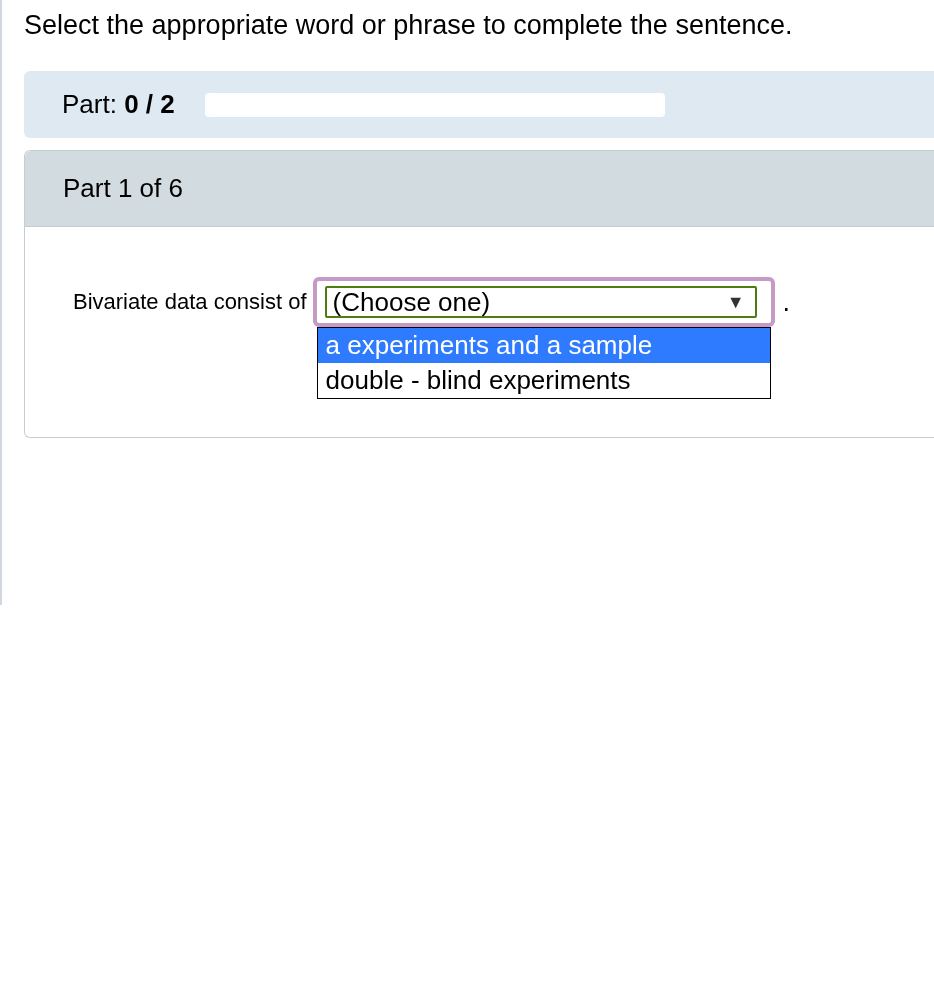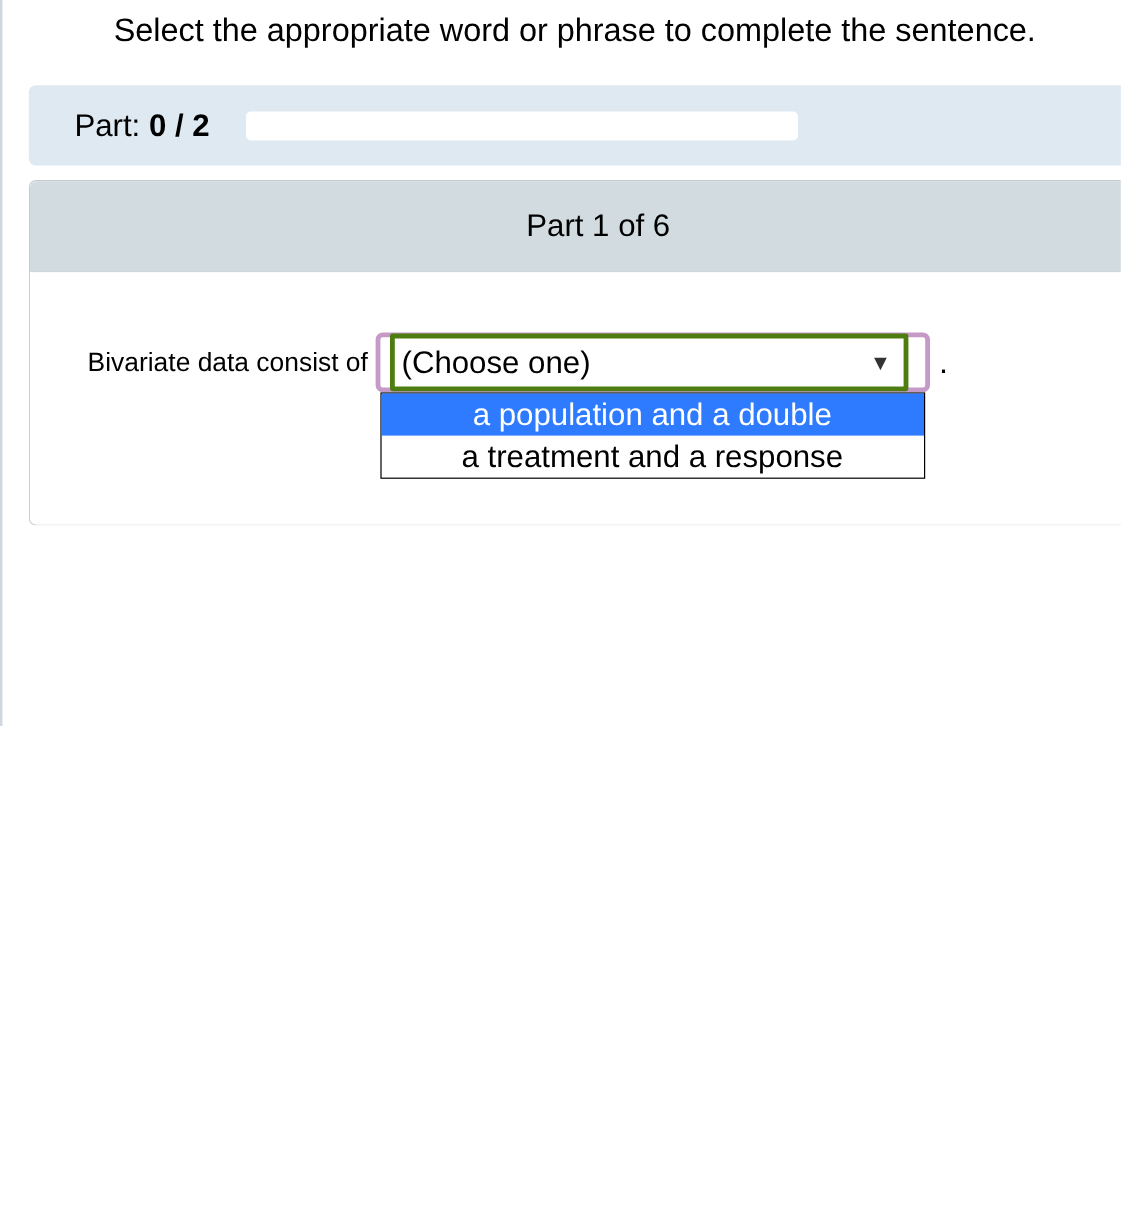--- a/index.html
+++ b/index.html
@@ -1,15 +1,15 @@
 <!DOCTYPE html>
 <html><head>
   <meta charset="utf-8">
   <style>
-    * { box-sizing: border-box; margin: 0; padding: 0; text-align: center; }
+    * { box-sizing: border-box; margin: 0; padding: 0; }
     body {
       font-family: Verdana, Geneva, sans-serif;
       font-size: 26px;
       color: #000;
       background: #fff;
       padding: 0;
     }
     .container {
       border-left: 2px solid #d0d7de;
       padding: 10px 0 30px 0;
@@ -81,23 +81,23 @@
       border-radius: 6px;
       background: #fff;
       display: flex;
       align-items: center;
       justify-content: space-between;
       padding: 0 14px 0 8px;
       cursor: pointer;
       position: relative;
     }
     .dropdown-select-inner {
-      border: 4px solid #4d7c0f;
+      border: 2px solid #4d7c0f;
       width: 100%;
-      height: 48px;
+      height: 32px;
       display: flex;
       align-items: center;
       justify-content: space-between;
       padding: 0 10px 0 6px;
       border-radius: 2px;
     }
     .dropdown-placeholder {
       font-size: 26px;
       color: #000;
     }
@@ -149,22 +149,22 @@
       <div class="sentence-row">
         <span class="sentence-text">Bivariate data consist of</span>
         <div class="dropdown-wrapper">
           <div class="dropdown-select">
             <div class="dropdown-select-inner">
               <span class="dropdown-placeholder">(Choose one)</span>
               <span class="dropdown-arrow">▼</span>
             </div>
           </div>
           <div class="dropdown-options">
-            <div class="dropdown-option highlighted">a population and a double</div>
-            <div class="dropdown-option">a treatment and a response</div>
+            <div class="dropdown-option highlighted">a experiments and a sample</div>
+            <div class="dropdown-option">double - blind experiments</div>
           </div>
         </div>
         <span class="trailing-dot">.</span>
       </div>
     </div>
   </div>
 
 </div>
 
 </body></html>

